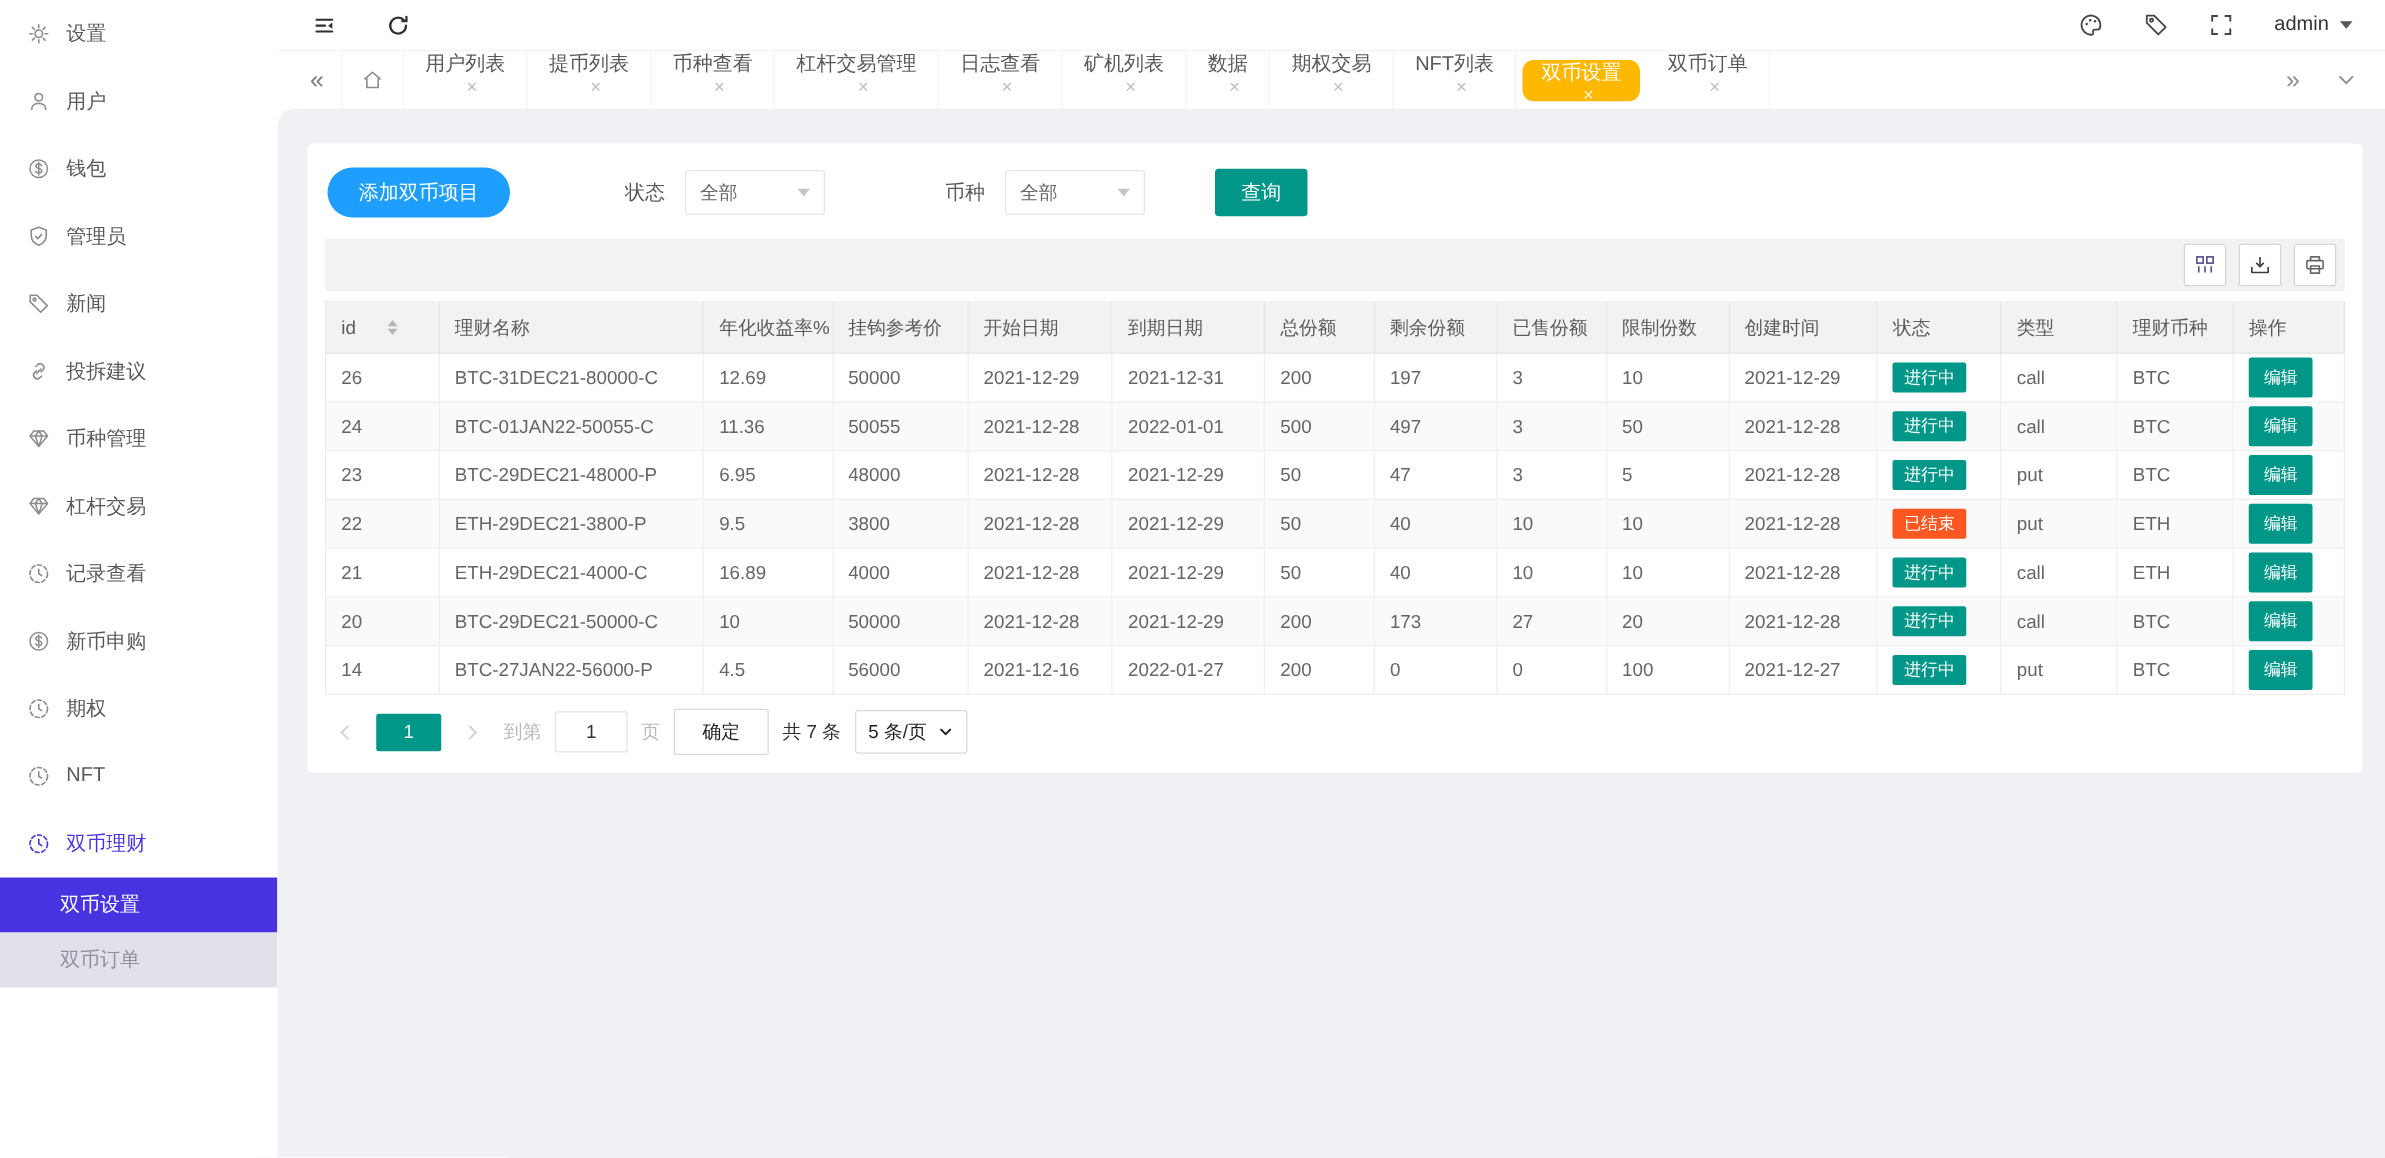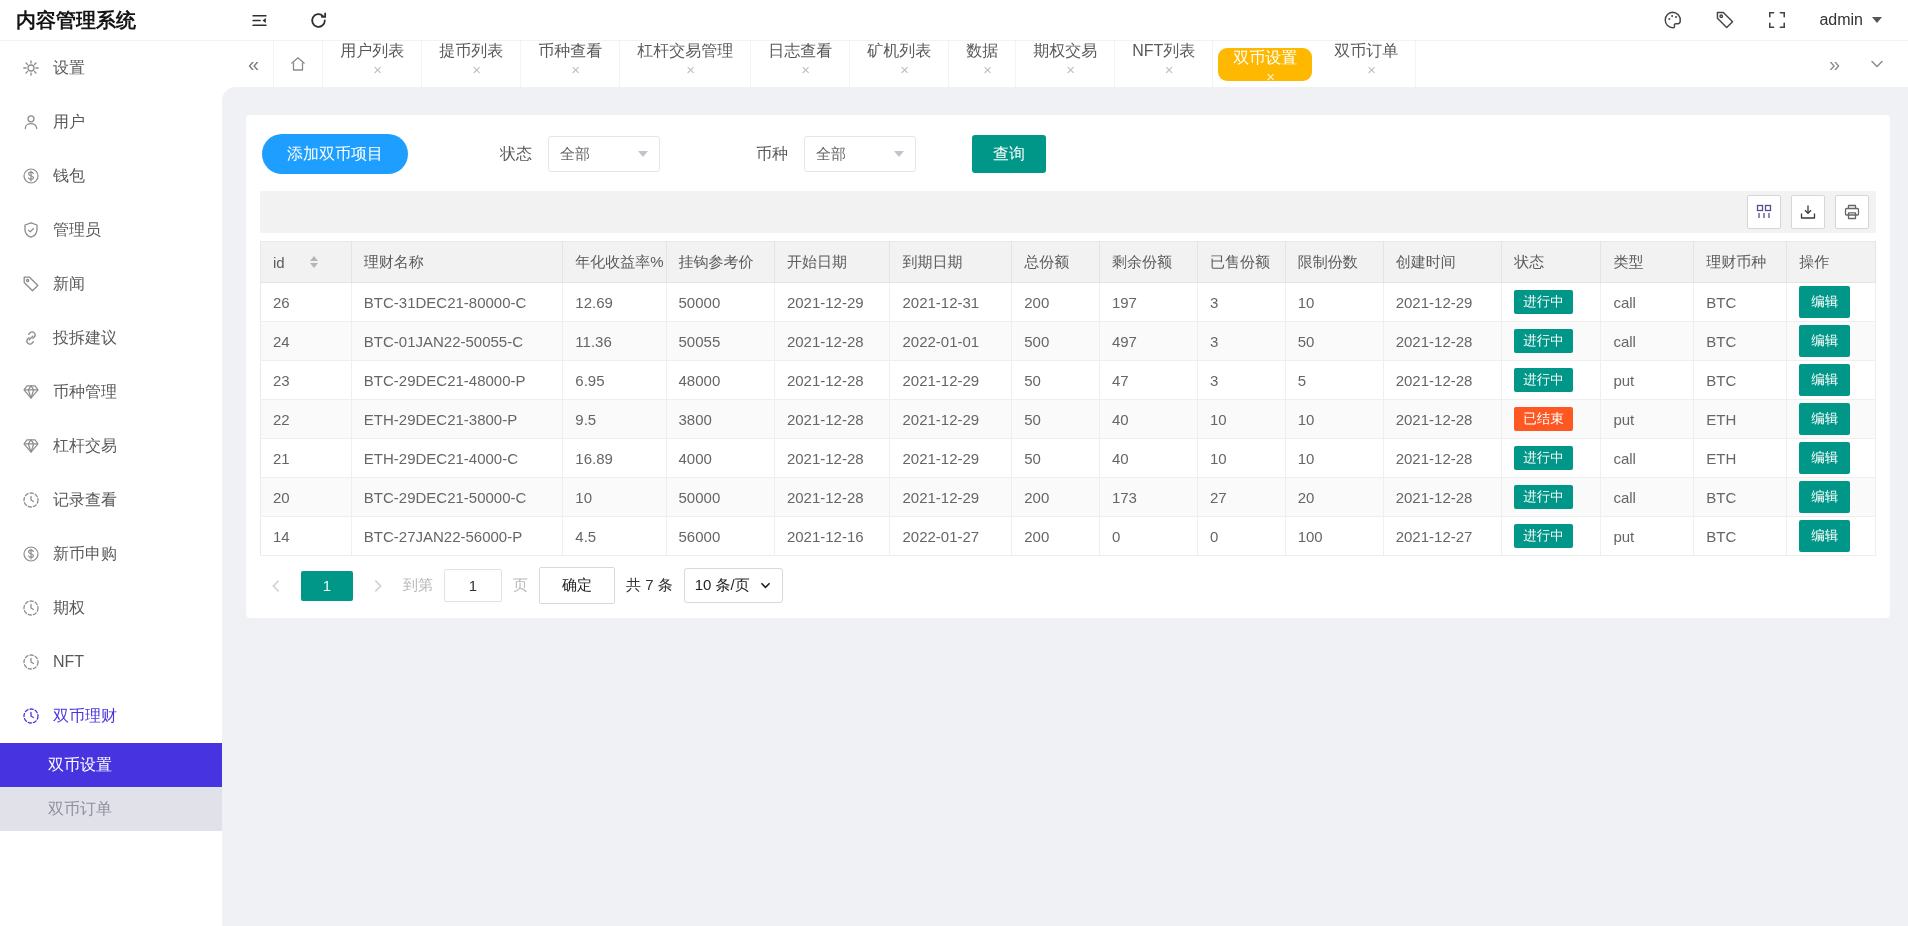--- a/index.html
+++ b/index.html
@@ -100,21 +100,20 @@
   .pg-size { height:35px; border:1px solid #d9d9d9; border-radius:3px; background:#fff; display:flex;
     align-items:center; gap:9px; padding:0 10px; color:#1f1f1f; cursor:pointer; }
   .pg-size svg { color:#1f1f1f; }
 </style>
 </head>
 <body>
 
 <div class="app">
 
   <aside class="sidebar">
-    <div class="sidebar-title">内容管理系统</div>
     <nav>
         <div class="side-item">
           <span class="side-icon">
             <svg width="18" height="18" viewBox="0 0 18 18" fill="none" stroke="currentColor" stroke-width="1.3" stroke-linecap="round">
               <circle cx="9" cy="9" r="3"></circle>
               <path d="M9 1.8v2.3M9 13.9v2.3M1.8 9h2.3M13.9 9h2.3M3.9 3.9l1.6 1.6M12.5 12.5l1.6 1.6M14.1 3.9l-1.6 1.6M5.5 12.5l-1.6 1.6"></path>
             </svg>
           </span>
           <span class="side-label">设置</span>
         </div>
@@ -591,21 +590,21 @@
             <svg width="16" height="16" viewBox="0 0 18 18" fill="none" stroke="currentColor" stroke-width="1.8" stroke-linecap="round">
                 <path d="M6.5 3.5L12 9 6.5 14.5"></path>
               </svg>
           </span>
           <span style="color:#b9b9b9;">到第</span>
           <input class="pg-input" value="1" style="">
           <span style="color:#b9b9b9;">页</span>
           <button class="pg-confirm">确定</button>
           <span style="color:#333;">共 7 条</span>
           <span class="pg-size">
-            <span>10 条/页</span>
+            <span>5 条/页</span>
             <svg width="13" height="13" viewBox="0 0 18 18" fill="none" stroke="currentColor" stroke-width="2.2" stroke-linecap="round">
                 <path d="M4 6.5l5 5 5-5"></path>
               </svg>
           </span>
         </div>
 
       </div>
     </div>
   </div>
 </div>

